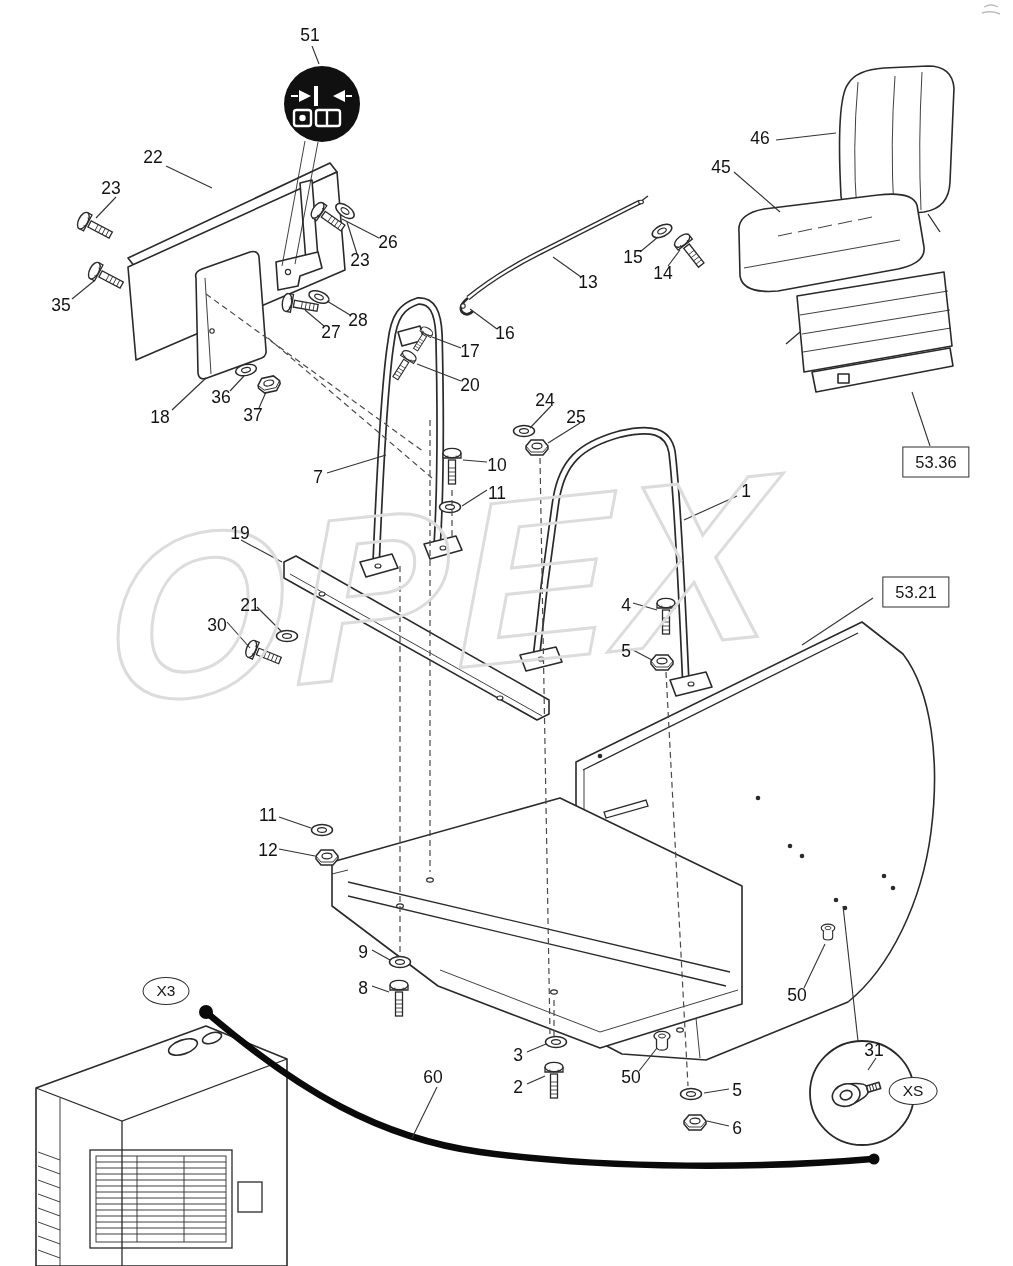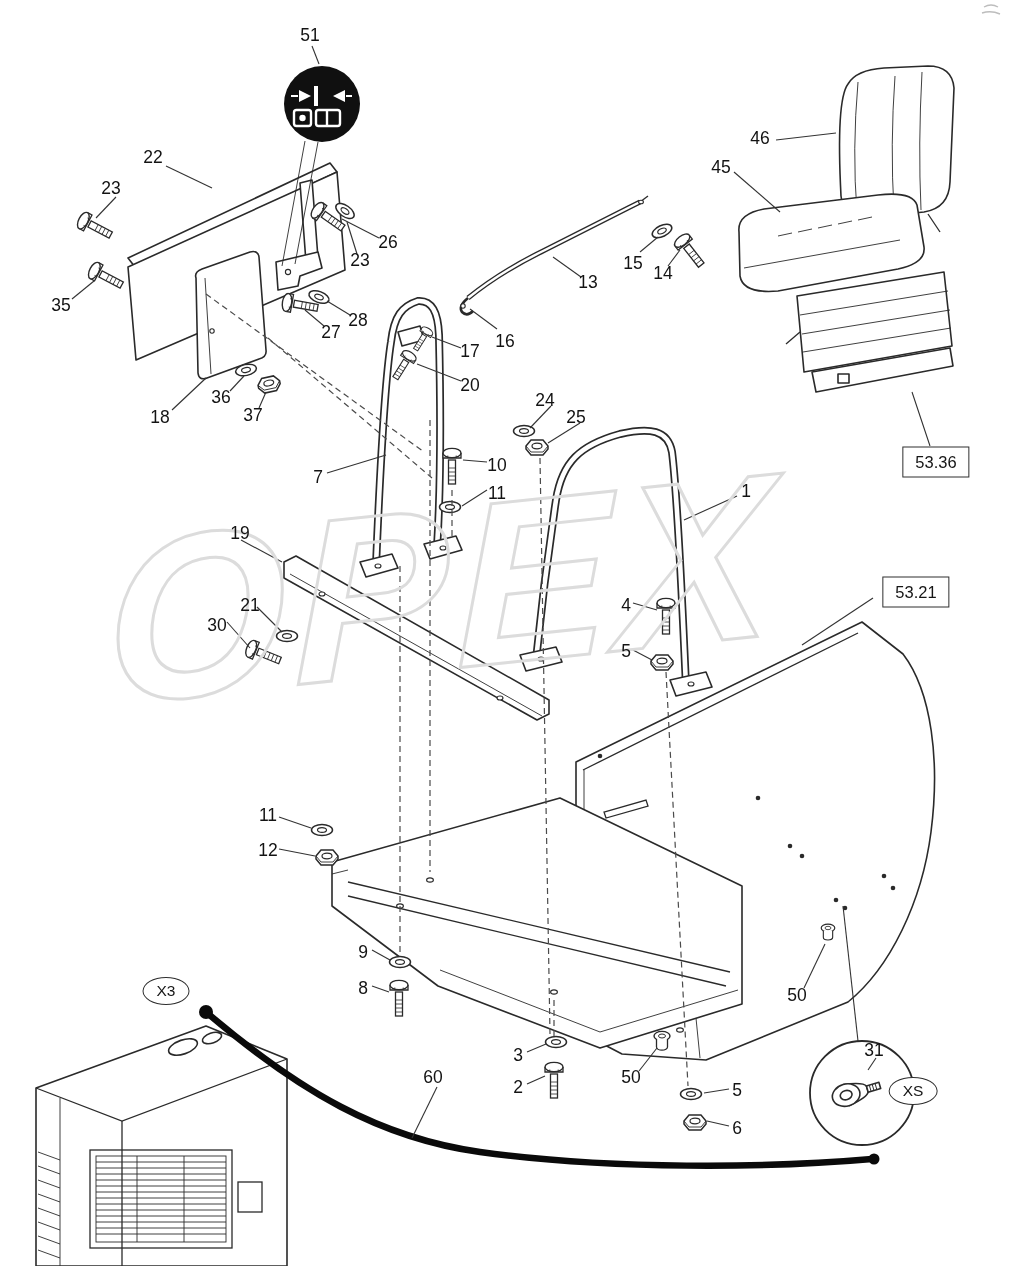--- a/index.html
+++ b/index.html
@@ -313,24 +313,24 @@
   <div class="lbl" style="left:111px; top:189px">23</div>
   <div class="lbl" style="left:61px;  top:306px">35</div>
   <div class="lbl" style="left:160px; top:418px">18</div>
   <div class="lbl" style="left:221px; top:398px">36</div>
   <div class="lbl" style="left:253px; top:416px">37</div>
   <div class="lbl" style="left:388px; top:243px">26</div>
   <div class="lbl" style="left:360px; top:261px">23</div>
   <div class="lbl" style="left:358px; top:321px">28</div>
   <div class="lbl" style="left:331px; top:333px">27</div>
   <div class="lbl" style="left:588px; top:283px">13</div>
-  <div class="lbl" style="left:505px; top:342px">16</div>
+  <div class="lbl" style="left:505px; top:334px">16</div>
   <div class="lbl" style="left:470px; top:352px">17</div>
   <div class="lbl" style="left:470px; top:386px">20</div>
-  <div class="lbl" style="left:633px; top:264px">15</div>
+  <div class="lbl" style="left:633px; top:258px">15</div>
   <div class="lbl" style="left:663px; top:274px">14</div>
   <div class="lbl" style="left:721px; top:168px">45</div>
   <div class="lbl" style="left:760px; top:139px">46</div>
   <div class="lbl" style="left:545px; top:401px">24</div>
   <div class="lbl" style="left:576px; top:418px">25</div>
   <div class="lbl" style="left:497px; top:466px">10</div>
   <div class="lbl" style="left:497px; top:494px">11</div>
   <div class="lbl" style="left:318px; top:478px">7</div>
   <div class="lbl" style="left:746px; top:492px">1</div>
   <div class="lbl" style="left:240px; top:534px">19</div>

